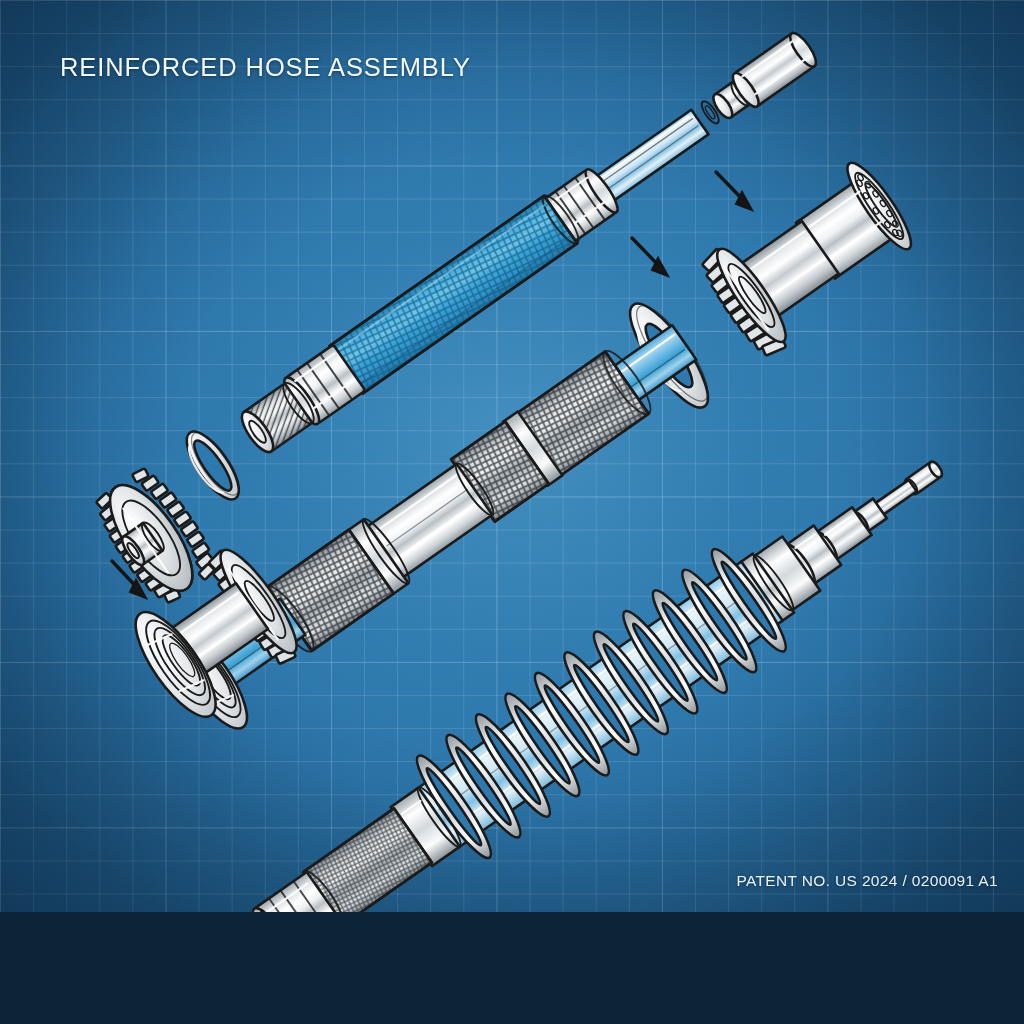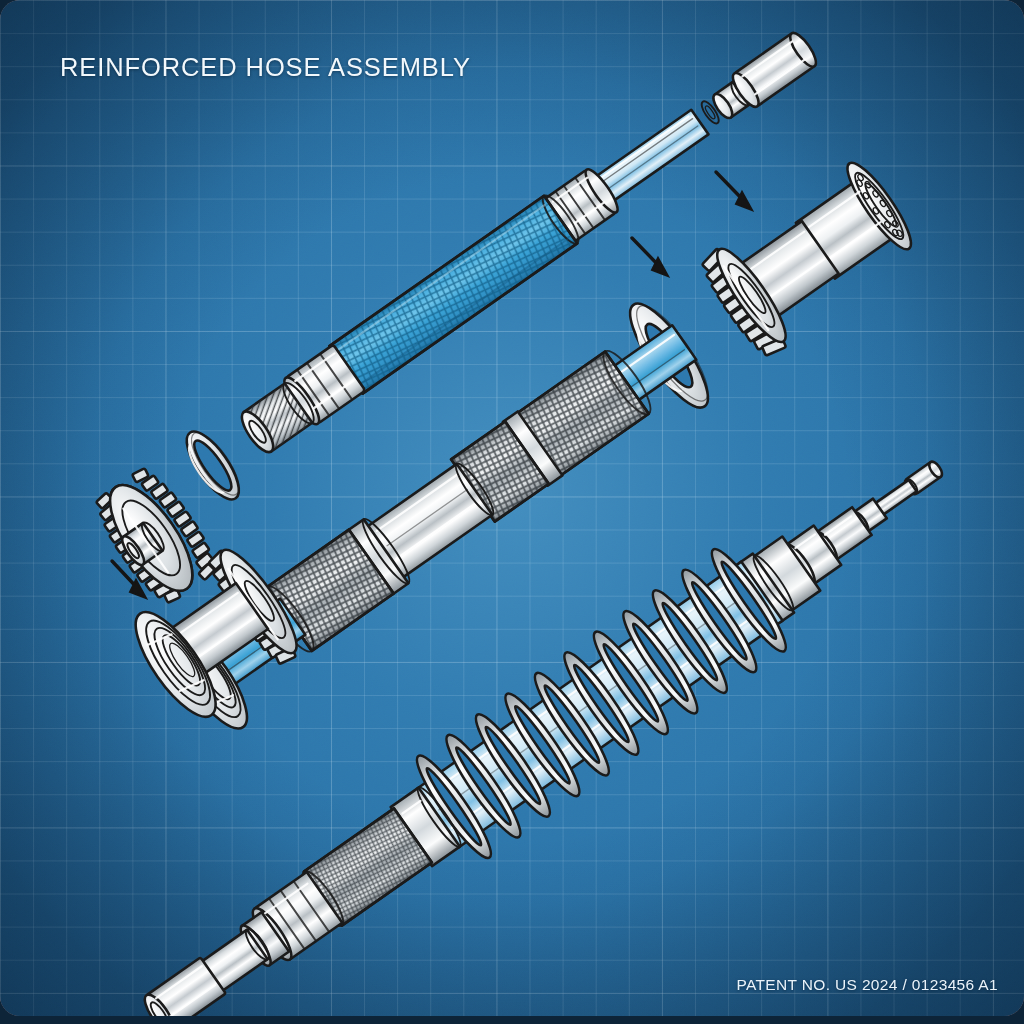--- a/index.html
+++ b/index.html
@@ -1,21 +1,20 @@
 <!DOCTYPE html>
 <html><head>
 <meta charset="utf-8">
 <title>Reinforced Hose Assembly — Blueprint</title>
 <style>
   html,body{margin:0;padding:0;background:#0d2438;}
   #stage{
-    position:relative;width:1024px;height:1016px;overflow:hidden;
+    position:relative;width:1024px;height:912px;overflow:hidden;
     font-family:"Liberation Sans","DejaVu Sans",sans-serif;
     background:#c2410c;
-    border-radius:20px;
   }
   
   .bg-base{position:absolute;inset:0;background:#2d78ae;}
   .bg-radial{
     position:absolute;inset:0;
     background:radial-gradient(ellipse 62% 62% at 50% 48%,
       rgba(86,160,205,.55) 0%,
       rgba(58,133,183,.28) 38%,
       rgba(30,86,128,.10) 66%,
       rgba(16,55,88,.55) 100%);
@@ -574,15 +573,15 @@
     <g stroke="#141414" fill="#141414">
       <path d="M112 561 L142 593" stroke-width="3.4" fill="none" stroke-linecap="round"></path>
       <path d="M146 598 L130 592 L136 580 Z" stroke-width="2"></path>
     </g>
 
     <rect width="1024" height="1024" filter="url(#grain)" opacity="0.035" style="mix-blend-mode:overlay"></rect>
   </svg>
 
   <div class="title">REINFORCED HOSE ASSEMBLY</div>
 
-  <div class="patent">PATENT NO. US 2024 / 0123456 A1</div>
+  <div class="patent">PATENT NO. US 2024 / 0200091 A1</div>
 
 </div>
 
 </body></html>

